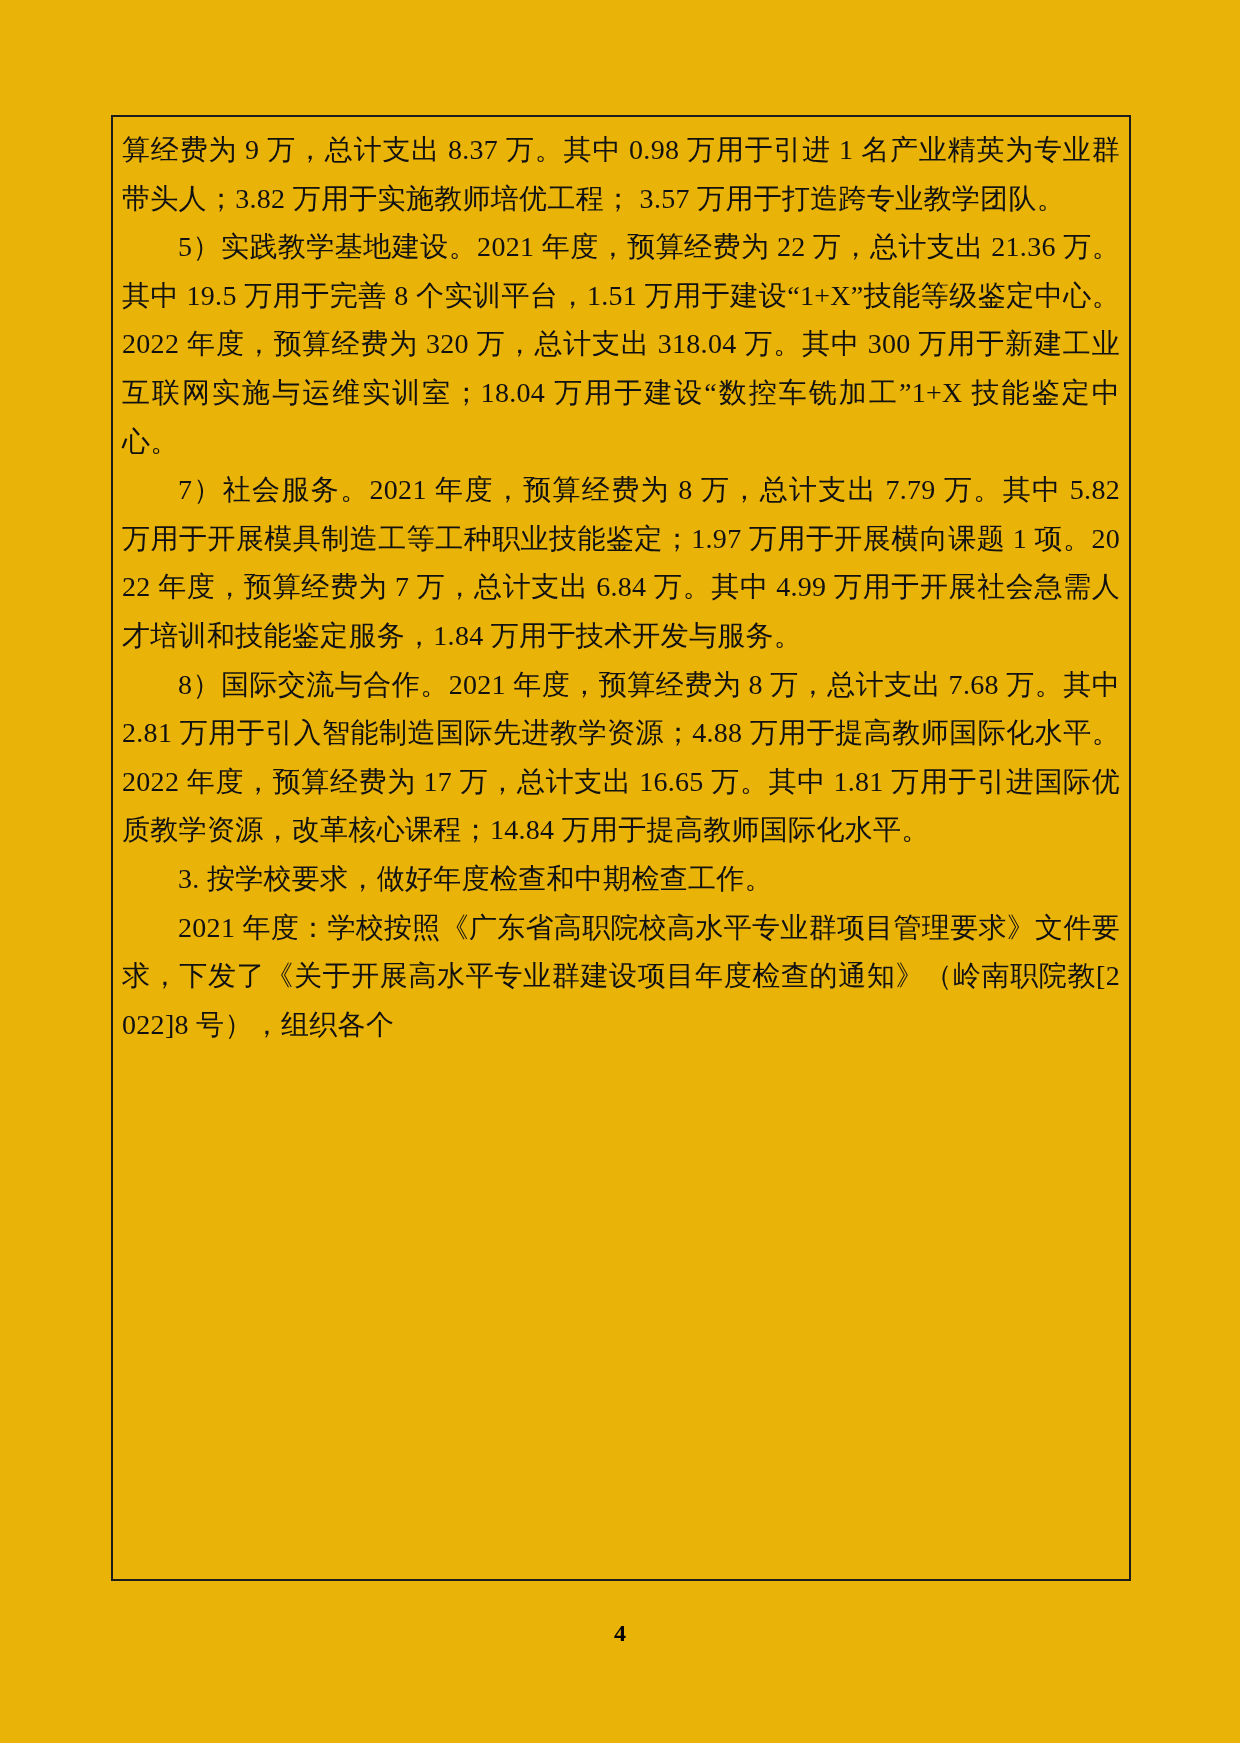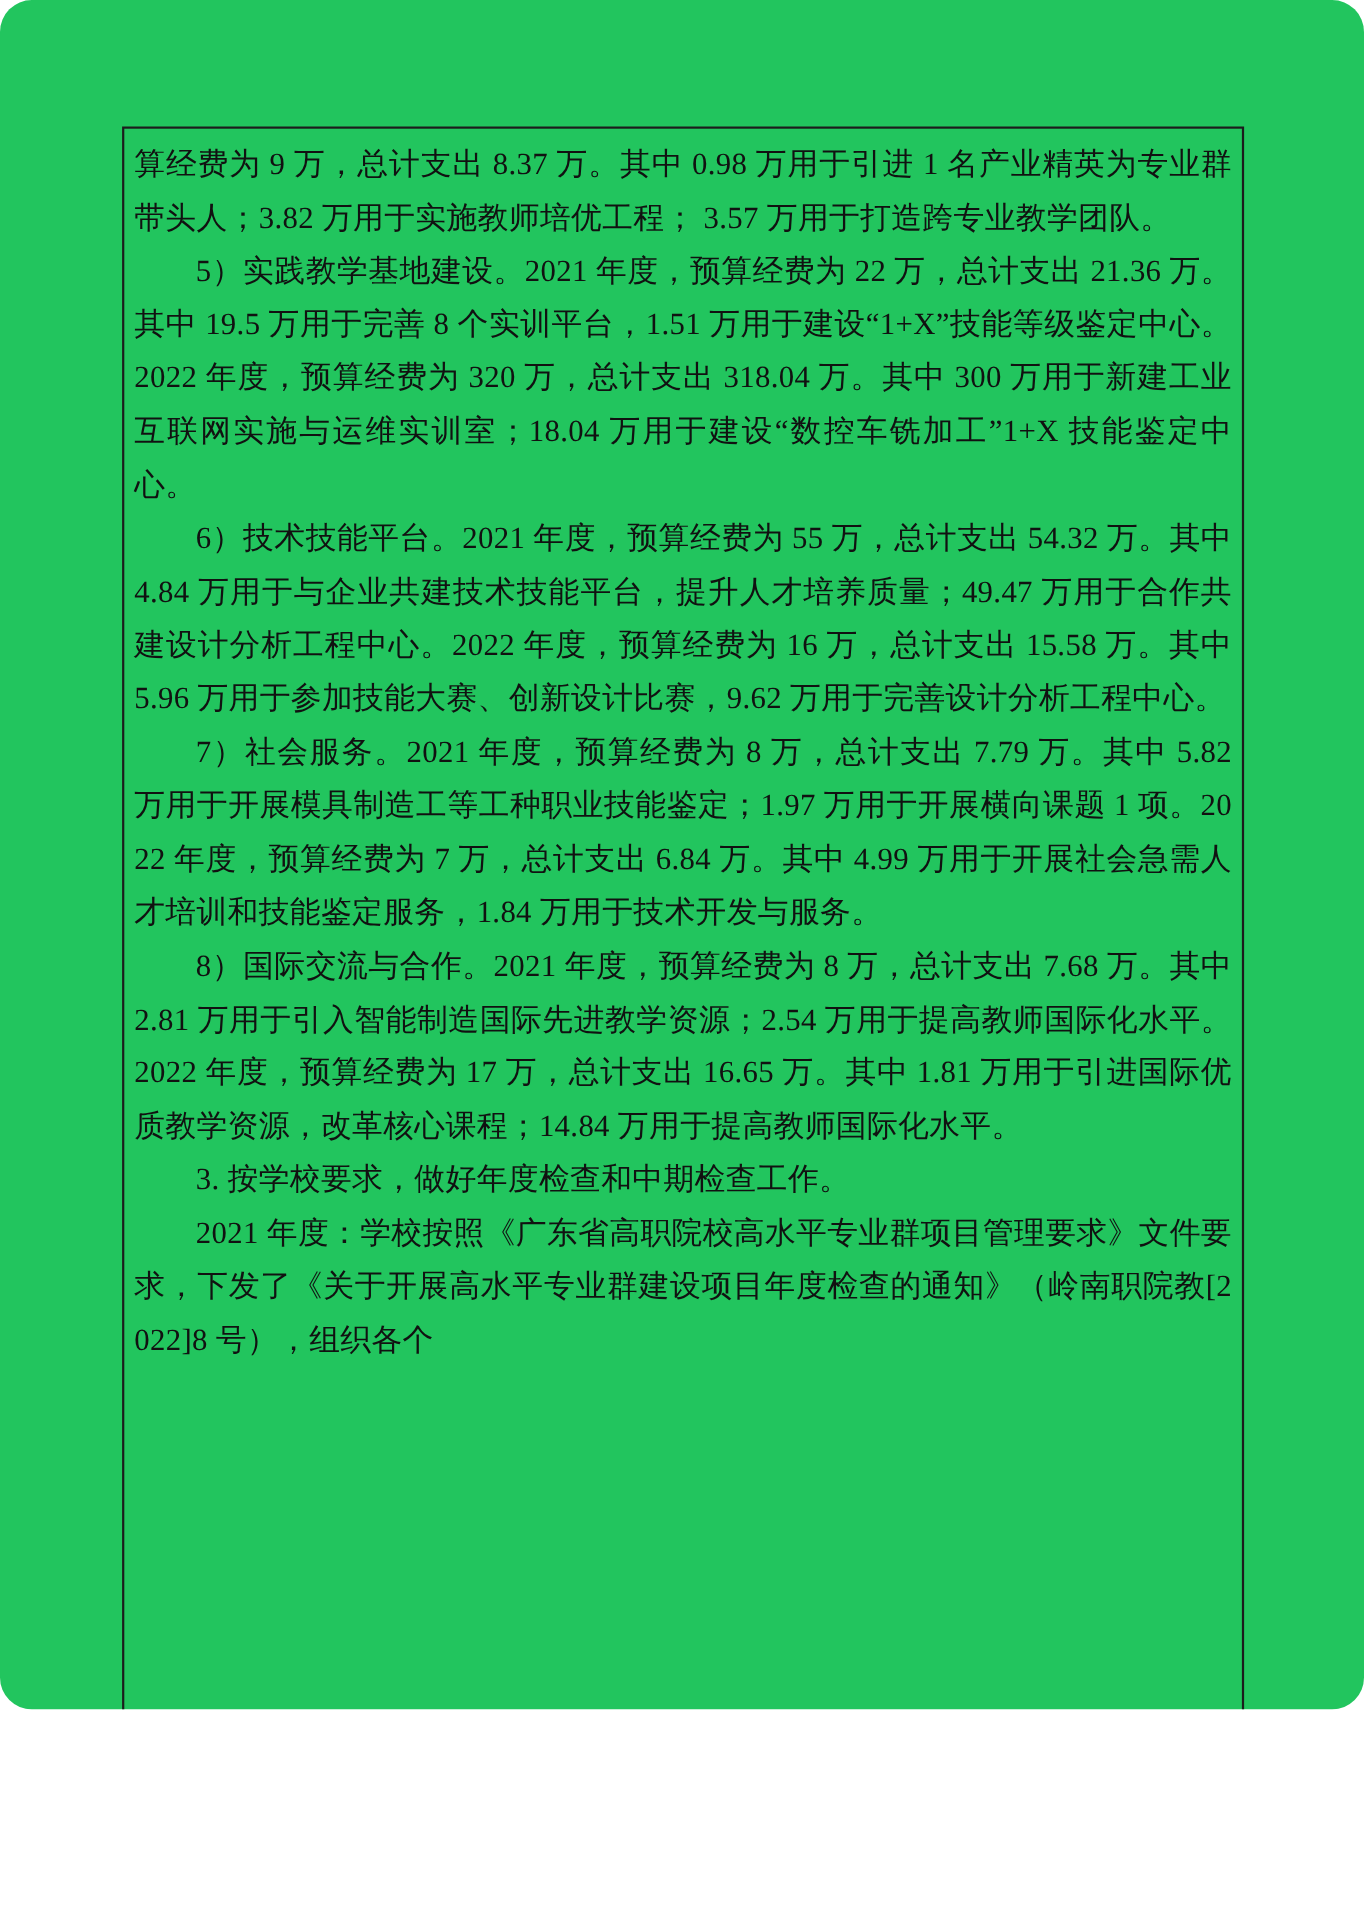--- a/index.html
+++ b/index.html
@@ -1,25 +1,24 @@
 <!DOCTYPE html>
 <html><head>
 <meta charset="utf-8">
 <style>
   * { margin: 0; padding: 0; box-sizing: border-box; }
   html, body { background: #ffffff; }
   .page {
     position: relative;
     width: 1240px;
-    height: 1554px;
-    background: #22c55e;
+    height: 1743px;
+    background: #eab308;
     font-family: "Liberation Serif", "DejaVu Serif", serif;
     color: #111111;
     overflow: hidden;
-    border-radius: 29px;
   }
   .content-box {
     position: absolute;
     left: 111px;
     top: 115px;
     width: 1020px;
     height: 1466px;
     border: 2px solid #1c1c1c;
     padding: 9px 9px 0 9px;
     overflow: hidden;
@@ -49,23 +48,22 @@
   }
 </style>
 </head>
 <body>
 
 <div class="page">
 
   <div class="content-box">
     <div class="para cont">算经费为 9 万，总计支出 8.37 万。其中 0.98 万用于引进 1 名产业精英为专业群带头人；3.82 万用于实施教师培优工程； 3.57 万用于打造跨专业教学团队。</div>
     <div class="para">5）实践教学基地建设。2021 年度，预算经费为 22 万，总计支出 21.36 万。其中 19.5 万用于完善 8 个实训平台，1.51 万用于建设“1+X”技能等级鉴定中心。2022 年度，预算经费为 320 万，总计支出 318.04 万。其中 300 万用于新建工业互联网实施与运维实训室；18.04 万用于建设“数控车铣加工”1+X 技能鉴定中心。</div>
-    <div class="para">6）技术技能平台。2021 年度，预算经费为 55 万，总计支出 54.32 万。其中 4.84 万用于与企业共建技术技能平台，提升人才培养质量；49.47 万用于合作共建设计分析工程中心。2022 年度，预算经费为 16 万，总计支出 15.58 万。其中 5.96 万用于参加技能大赛、创新设计比赛，9.62 万用于完善设计分析工程中心。</div>
     <div class="para">7）社会服务。2021 年度，预算经费为 8 万，总计支出 7.79 万。其中 5.82 万用于开展模具制造工等工种职业技能鉴定；1.97 万用于开展横向课题 1 项。2022 年度，预算经费为 7 万，总计支出 6.84 万。其中 4.99 万用于开展社会急需人才培训和技能鉴定服务，1.84 万用于技术开发与服务。</div>
-    <div class="para">8）国际交流与合作。2021 年度，预算经费为 8 万，总计支出 7.68 万。其中 2.81 万用于引入智能制造国际先进教学资源；2.54 万用于提高教师国际化水平。2022 年度，预算经费为 17 万，总计支出 16.65 万。其中 1.81 万用于引进国际优质教学资源，改革核心课程；14.84 万用于提高教师国际化水平。</div>
+    <div class="para">8）国际交流与合作。2021 年度，预算经费为 8 万，总计支出 7.68 万。其中 2.81 万用于引入智能制造国际先进教学资源；4.88 万用于提高教师国际化水平。2022 年度，预算经费为 17 万，总计支出 16.65 万。其中 1.81 万用于引进国际优质教学资源，改革核心课程；14.84 万用于提高教师国际化水平。</div>
     <div class="para">3. 按学校要求，做好年度检查和中期检查工作。</div>
     <div class="para">2021 年度：学校按照《广东省高职院校高水平专业群项目管理要求》文件要求，下发了《关于开展高水平专业群建设项目年度检查的通知》（岭南职院教[2022]8 号），组织各个</div>
   </div>
 
   <div class="page-footer">
     <span class="page-number">4</span>
   </div>
 
 </div>
 

